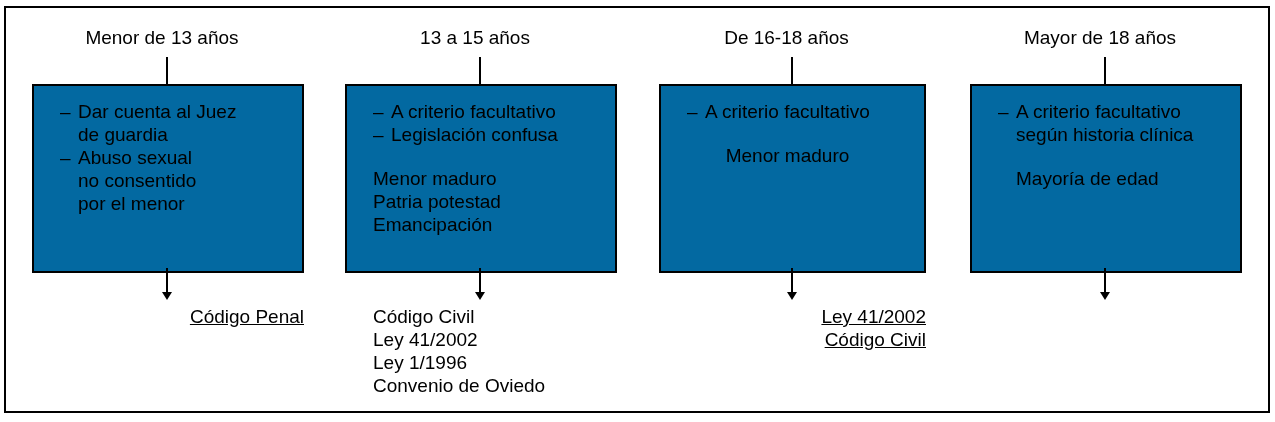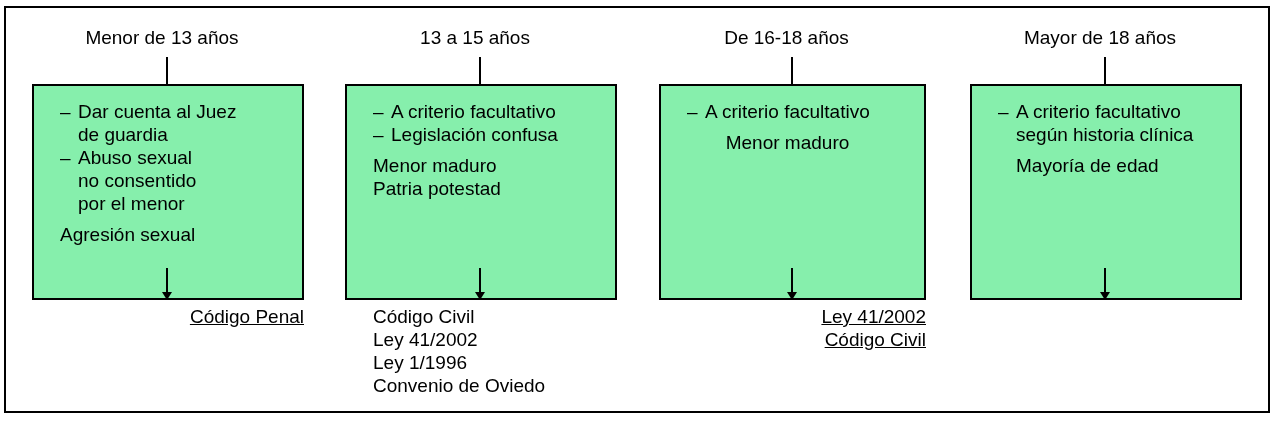--- a/index.html
+++ b/index.html
@@ -37,35 +37,35 @@
   .connector{
     position:absolute;
     top:57px;
     width:2px;
     height:27px;
     background:#000000;
   }
   .box{
     position:absolute;
     top:84px;
-    height:216px;
+    height:189px;
     border:2px solid #000000;
     box-sizing:border-box;
-    background:#86efac;
+    background:#0369a1;
   }
   .box-inner{
     position:absolute;
     left:0; right:0; top:14px;
     padding:0 10px;
   }
   .bullets{ font-size:19px; line-height:23px; }
   .bullet-line{ display:block; white-space:nowrap; }
   .bullet-line .dash{ display:inline-block; width:18px; }
   .cont-line{ display:block; white-space:nowrap; padding-left:18px; }
-  .sub-block{ font-size:19px; line-height:23px; margin-top:8px; }
+  .sub-block{ font-size:19px; line-height:23px; margin-top:21px; }
   .sub-line{ display:block; white-space:nowrap; }
   
   .arrow{
     position:absolute;
     top:268px;
     width:2px;
     height:24px;
     background:#000000;
   }
   .arrow::after{
@@ -127,43 +127,41 @@
     <div class="connector"></div>
     <div class="box">
       <div class="box-inner">
         <div class="bullets">
           <span class="bullet-line"><span class="dash">–</span><span>Dar cuenta al Juez</span></span>
           <span class="cont-line">de guardia</span>
           <span class="bullet-line"><span class="dash">–</span><span>Abuso sexual</span></span>
           <span class="cont-line">no consentido</span>
           <span class="cont-line">por el menor</span>
         </div>
-        <div class="sub-block">
-          <span class="sub-line">Agresión sexual</span>
-        </div>
       </div>
     </div>
     <div class="arrow"></div>
     <div class="footer center">
       <span class="f-line">Código Penal</span>
     </div>
   </div>
 
   <div class="col" id="col-2">
     <div class="col-header">13 a 15 años</div>
     <div class="connector"></div>
     <div class="box">
       <div class="box-inner">
         <div class="bullets">
           <span class="bullet-line"><span class="dash">–</span><span>A criterio facultativo</span></span>
           <span class="bullet-line"><span class="dash">–</span><span>Legislación confusa</span></span>
         </div>
         <div class="sub-block">
           <span class="sub-line">Menor maduro</span>
           <span class="sub-line">Patria potestad</span>
+          <span class="sub-line">Emancipación</span>
         </div>
       </div>
     </div>
     <div class="arrow"></div>
     <div class="footer left">
       <span class="f-line">Código Civil</span>
       <span class="f-line">Ley 41/2002</span>
       <span class="f-line">Ley 1/1996</span>
       <span class="f-line">Convenio de Oviedo</span>
     </div>

